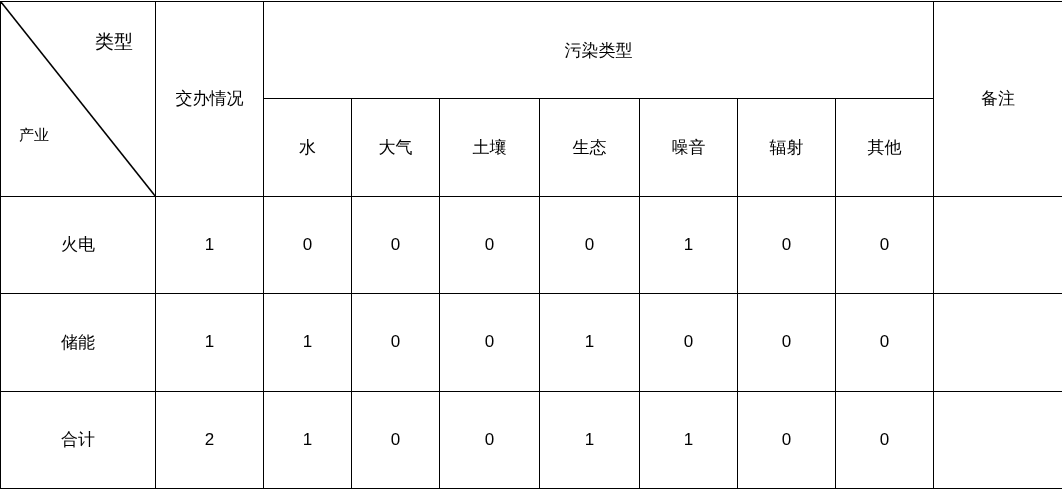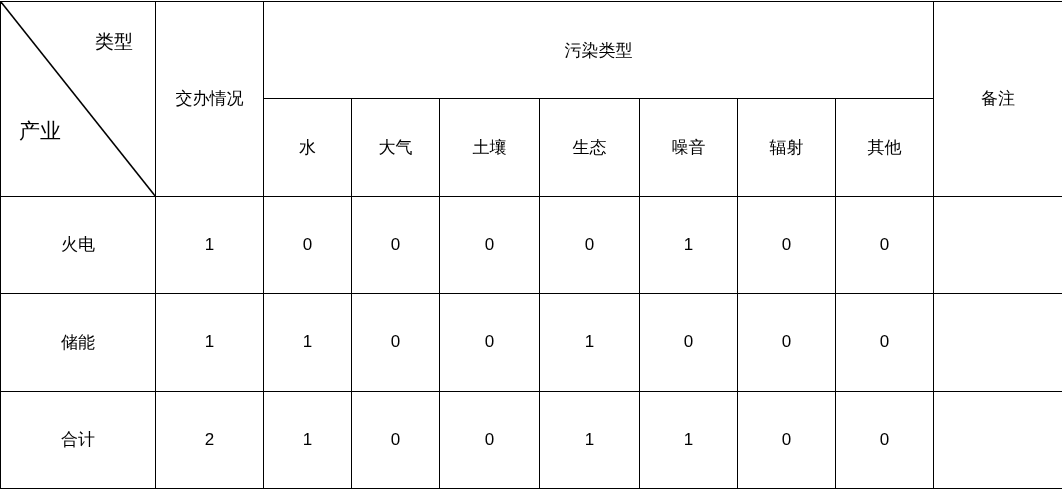--- a/index.html
+++ b/index.html
@@ -55,21 +55,21 @@
   .corner-type {
     position: absolute;
     right: 22px;
     top: 14%;
     font-size: 19px;
   }
   .corner-industry {
     position: absolute;
     left: 18px;
     bottom: 26%;
-    font-size: 21px;
+    font-size: 15px;
   }
   .hdr {
     font-size: 17px;
   }
   .num {
     font-size: 17px;
   }
   .blank {
     font-size: 17px;
   }

